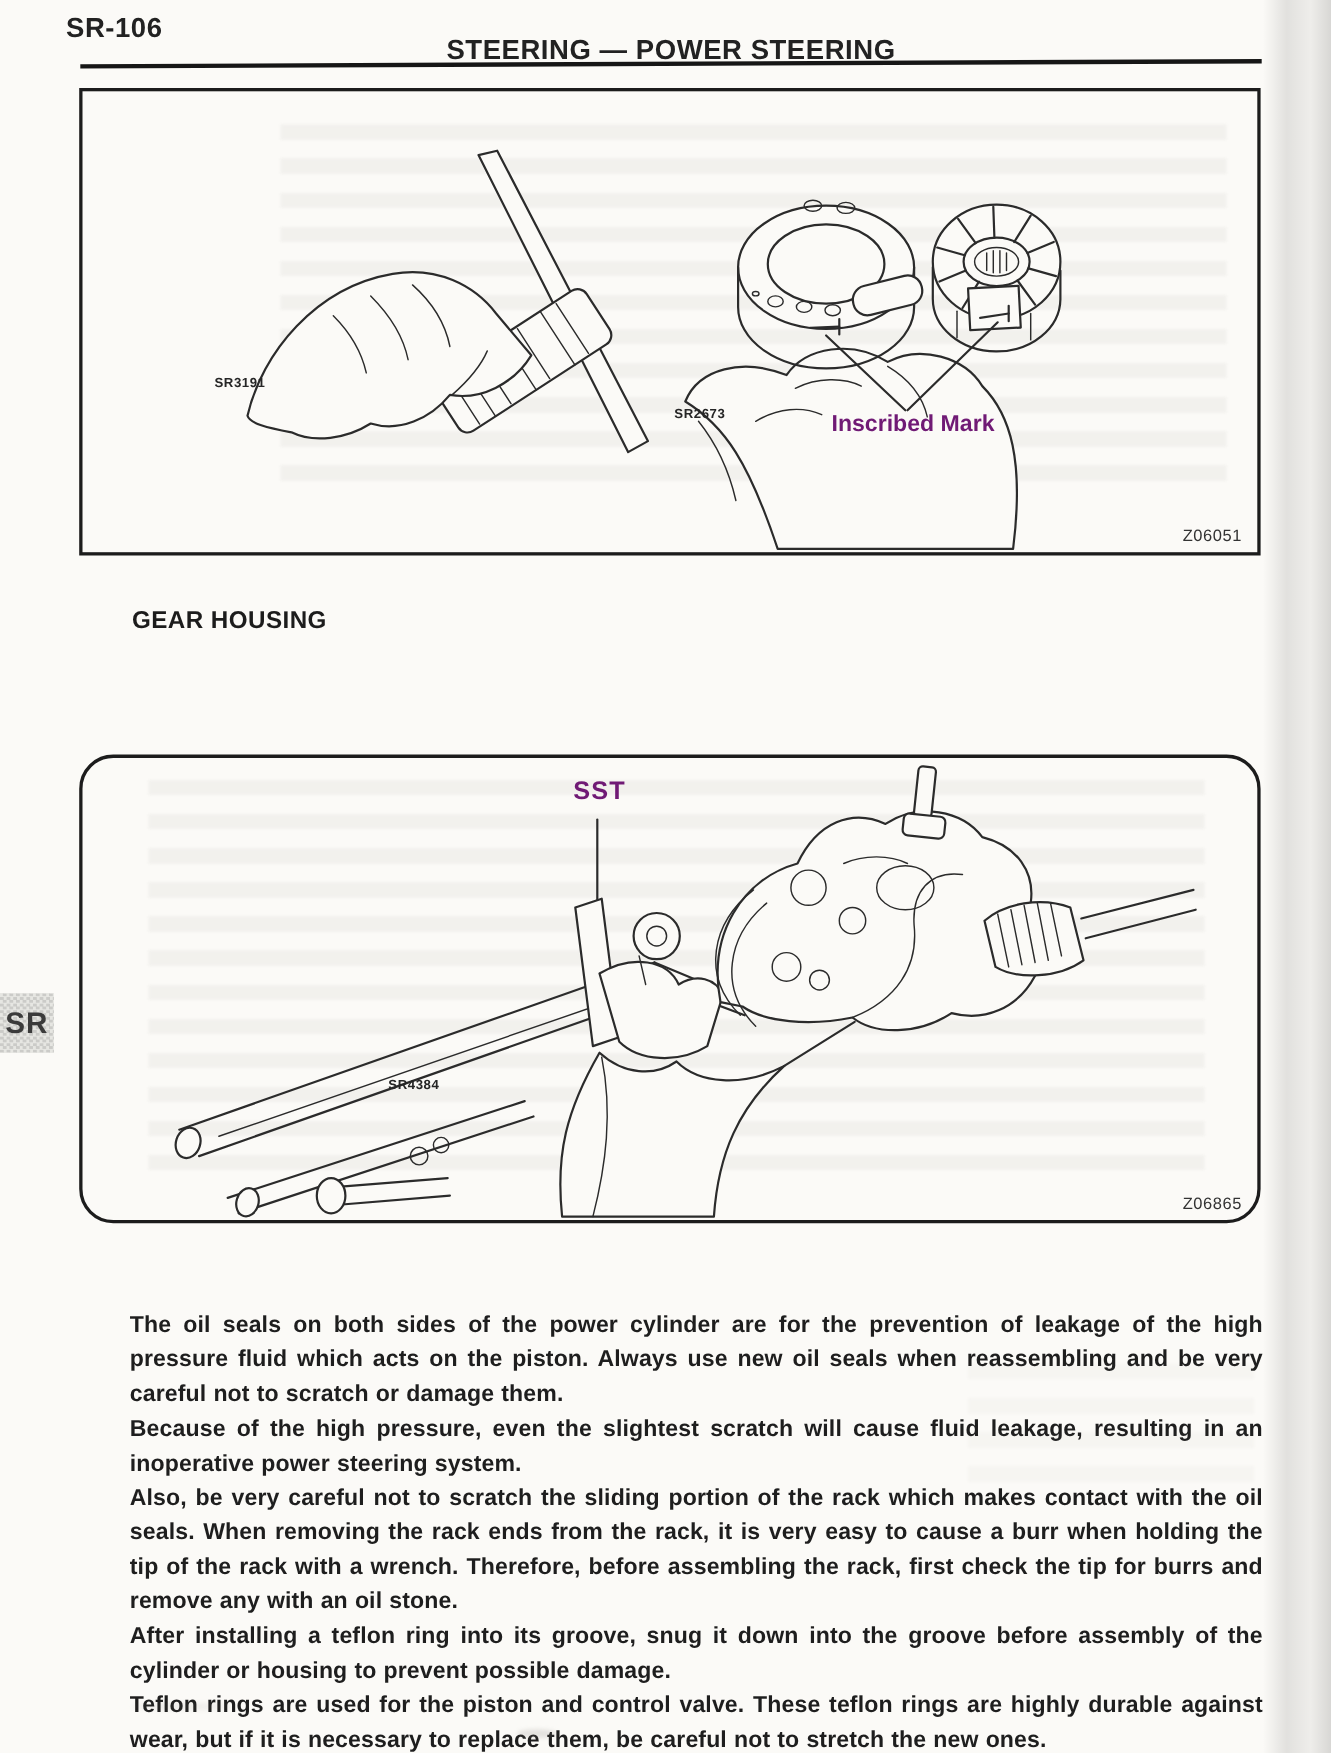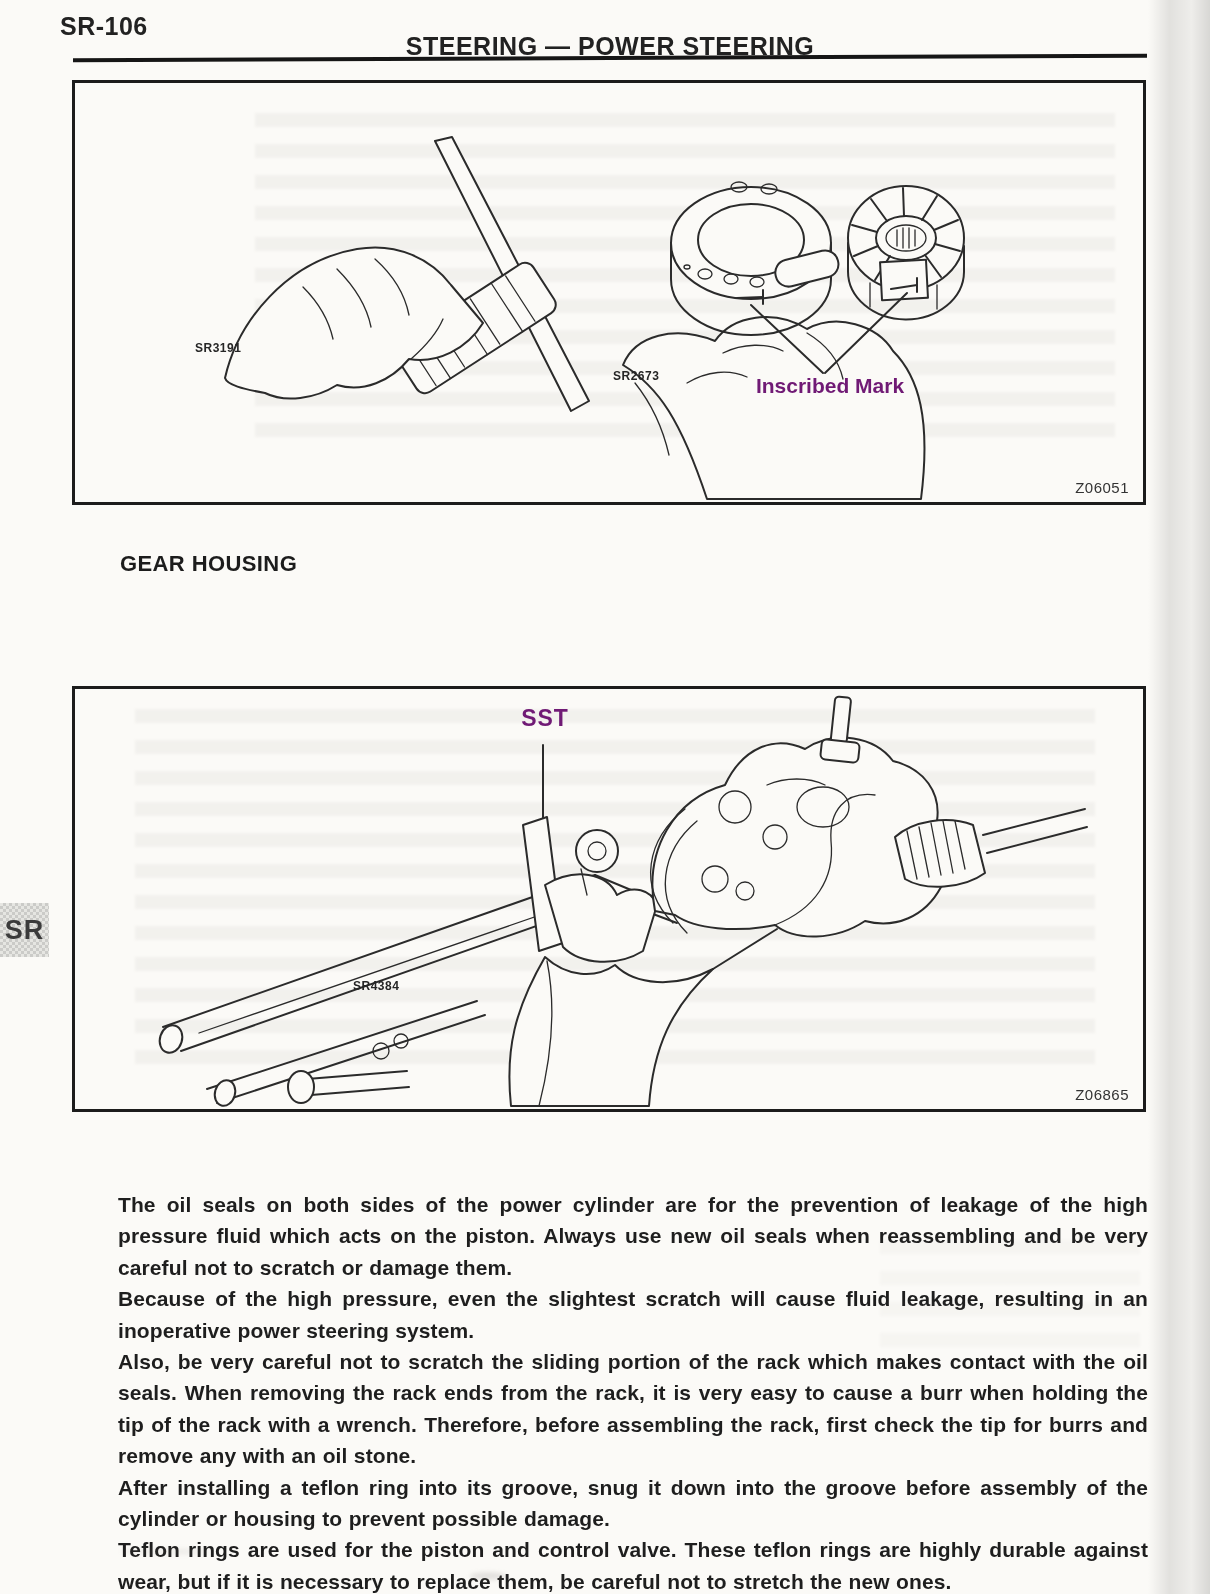--- a/index.html
+++ b/index.html
@@ -25,21 +25,21 @@
   }
   .header-rule{
     position:absolute;left:73px;top:56px;width:1074px;height:4px;
     background:#161616;transform:rotate(-0.25deg);
   }
   .figure-box{
     position:absolute;left:72px;width:1074px;
     border:3px solid #1c1c1c;background:transparent;box-sizing:border-box;
   }
   #figure1{top:80px;height:425px;}
-  #figure2{top:686px;height:426px;}
+  #figure2{top:686px;height:426px;border-radius:31px;}
   .fig-label{
     position:absolute;font-weight:bold;color:#262626;font-size:12px;letter-spacing:.5px;
   }
   .fig-code{
     position:absolute;right:14px;bottom:6px;font-size:15px;color:#333;letter-spacing:.5px;
   }
   .callout{
     position:absolute;font-weight:bold;color:#701a75;
   }
   .section{

